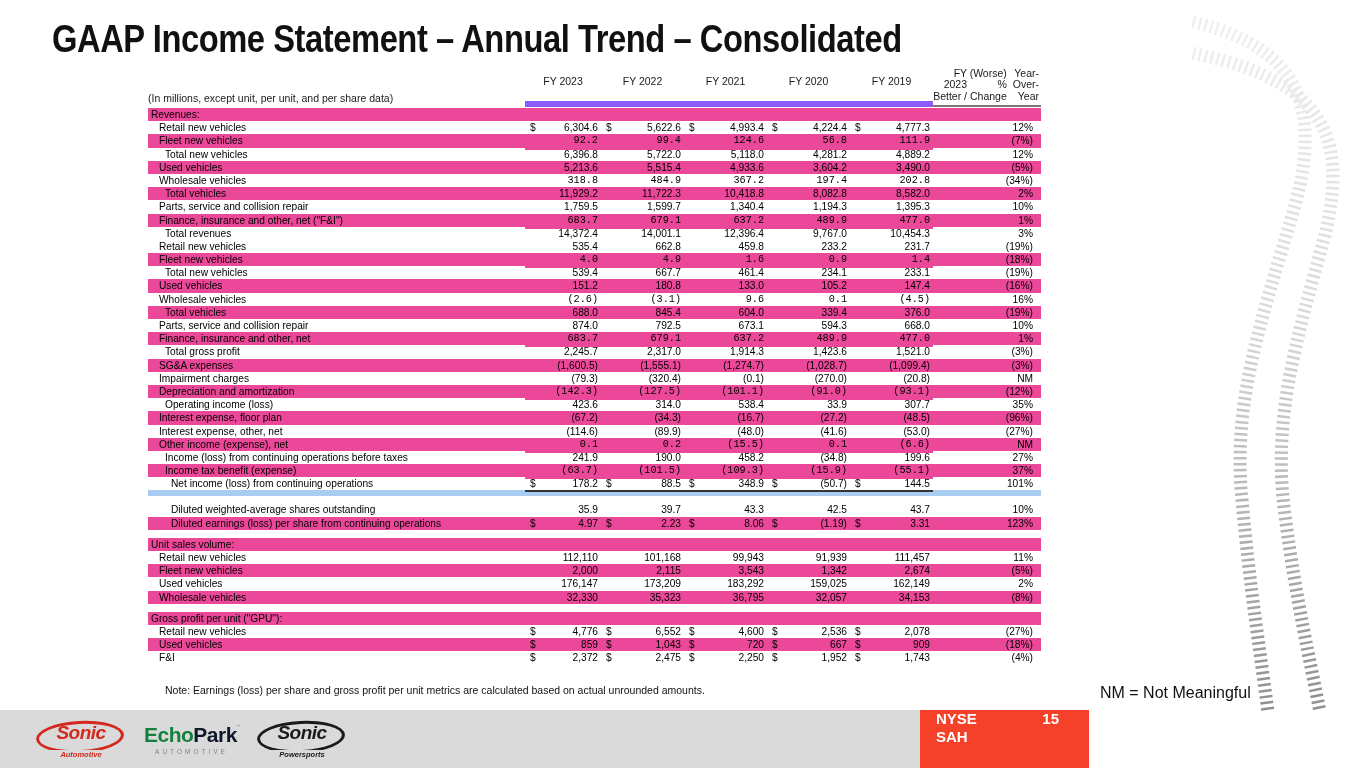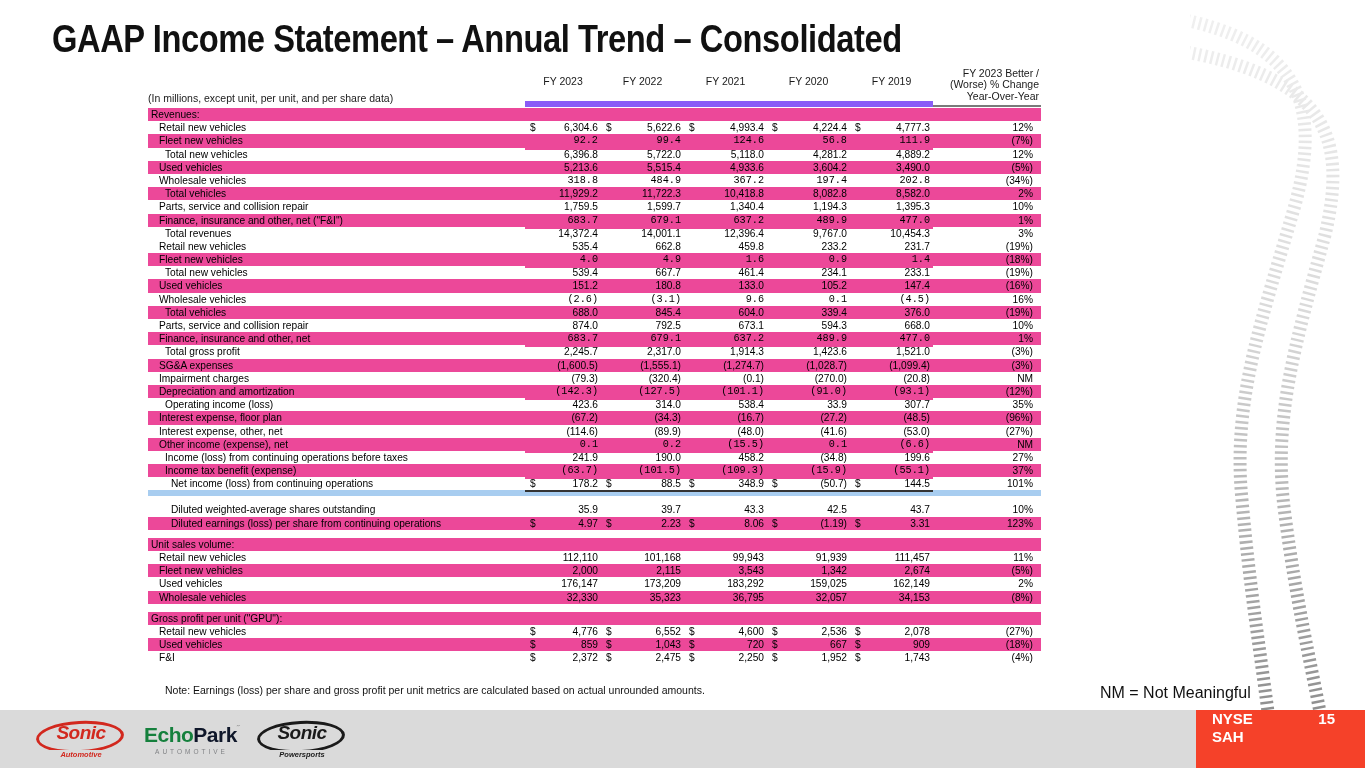--- a/index.html
+++ b/index.html
@@ -18,21 +18,21 @@
 
   
   .tblwrap { position:absolute; left:148px; top:62px; width:893px; }
   .grid7 { display:grid; grid-template-columns:377px 76px 83px 83px 83px 83px 108px; }
 
   
   .thead { height:45px; }
   .thead > div { display:flex; align-items:flex-end; font-size:10.5px; color:#1a1a1a; }
   .units { font-size:9.5px; color:#222; padding-bottom:3px; }
   .yhead { justify-content:center; padding-bottom:14px; border-bottom:6px solid #8b5cf6; }
-  .chead { flex-direction:column; align-items:flex-end; justify-content:flex-end; text-align:right;
+  .chead { flex-direction:row; align-items:flex-end; justify-content:flex-end; text-align:right;
            line-height:11.5px; padding:0 2px 3px 0; border-bottom:2px solid #7a7a7a; }
 
   
   #tbody { margin-top:1px; }
   .trow { height:13.2px; line-height:13.2px; font-size:10.2px; color:#000; }
   .trow.blue { background:#ec4899; }
   .sec-cell { grid-column:1 / -1; padding-left:3px; }
   .lbl { white-space:nowrap; overflow:hidden; }
   .ind1 { padding-left:11px; } .ind2 { padding-left:17px; } .ind3 { padding-left:23px; }
   .yr { display:flex; justify-content:space-between; padding:0 3px 0 5px; }
@@ -41,21 +41,21 @@
   .ln  { border-bottom:2px solid #ec4899;font-family:Liberation Mono, monospace; }
   .hv  { border-bottom:2.6px solid #333; }
   .sp  { width:100%; }
   .sp.blue { background:#a8cdf0; }
 
   
   .note { position:absolute; left:165px; top:684px; font-size:10.5px; color:#111; }
   .nm-note { position:absolute; left:1100px; top:684px; font-size:16px; color:#111; }
 
   
-  .footer { position:absolute; left:0; top:710px; width:1365px; height:58px; background:#dadada;
+  .footer { position:absolute; left:0; top:710px; width:1089px; height:58px; background:#dadada;
             display:flex; align-items:center; }
   .logos { display:flex; align-items:center; gap:16px; padding-left:34px; }
 
   .slogo { position:relative; width:94px; height:40px; }
   .slogo .oval { position:absolute; left:2px; top:2px; width:88px; height:32px; border:3px solid;
                  border-radius:50%; transform:rotate(-3deg); }
   .slogo .word { position:absolute; left:0; right:0; top:3px; text-align:center; font-size:19px;
                  font-weight:bold; font-style:italic; letter-spacing:-0.5px; }
   .slogo .sub  { position:absolute; left:0; right:0; bottom:0; text-align:center; font-size:7.5px;
                  font-weight:bold; font-style:italic; background:#dadada; width:64px; margin:0 auto; }

